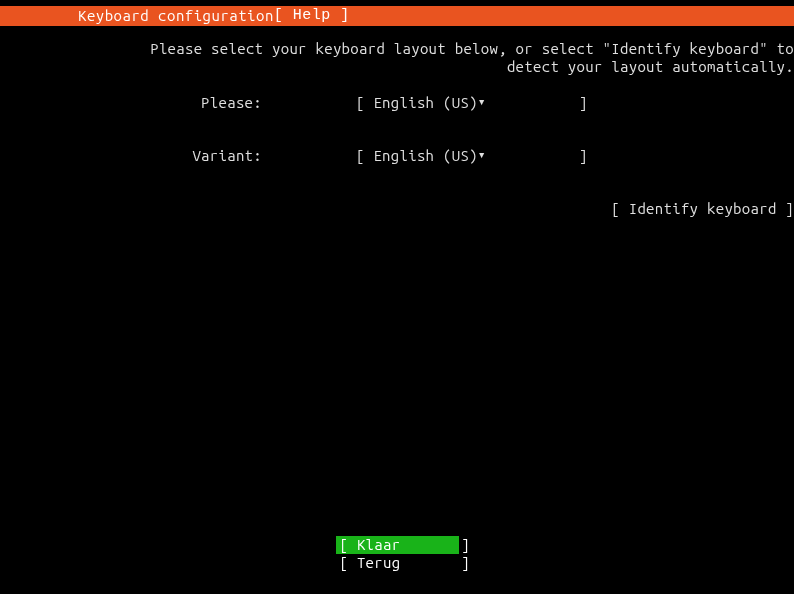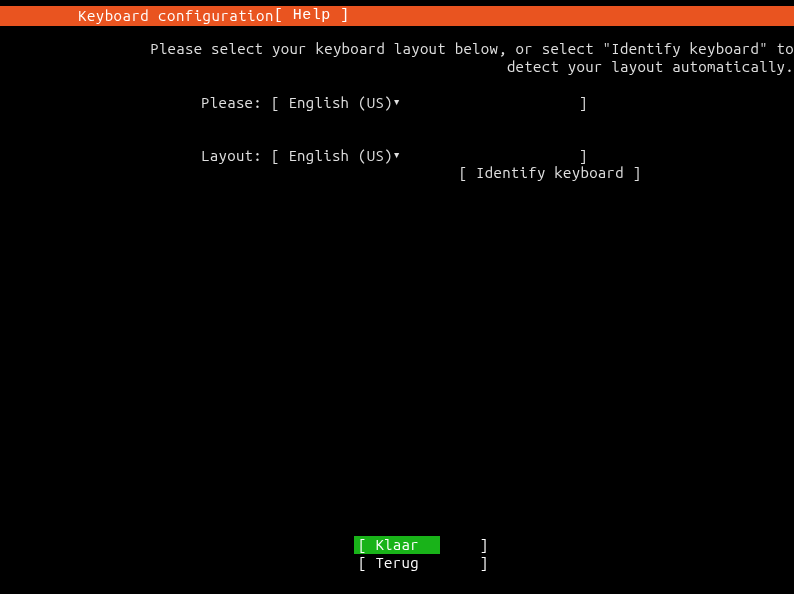--- a/index.html
+++ b/index.html
@@ -53,50 +53,51 @@
       width: 193px;
       text-align: right;
       padding-right: 9px;
     }
     .form-value-wrap {
       display: flex;
     }
     .form-value {
       width: 300px;
       display: flex;
-      justify-content: flex-start;
+      justify-content: center;
     }
     .form-value-text {
       white-space: pre;
     }
     .dropdown-arrow {
       font-size: 13px;
     }
     .bracket-close {
       margin-left: 8px;
     }
     .variant-row {
       margin-top: 36px;
     }
     .identify-row {
-      text-align: center;
+      margin-top: 36px;
+      text-align: right;
       padding-left: 228px;
       letter-spacing: 0.3px;
     }
     .footer {
       position: absolute;
       bottom: 22px;
       left: 0;
       width: 100%;
       text-align: center;
       letter-spacing: 0.3px;
     }
     .footer-button {
       display: inline-block;
-      width: 86px;
+      width: 123px;
       text-align: left;
       padding: 0 4px;
       line-height: 18px;
       white-space: pre;
     }
     .footer-button.selected {
       background: #19b319;
       color: #ffffff;
     }
     .footer-row {
@@ -120,21 +121,21 @@
     <div class="form-value-wrap">
       <div class="form-value">
         <span class="form-value-text">[ English (US)</span>
         <span class="dropdown-arrow">▾</span>
       </div>
       <span class="bracket-close">]</span>
     </div>
   </div>
 
   <div class="form-row variant-row">
-    <div class="form-label">Layout:</div>
+    <div class="form-label">Variant:</div>
     <div class="form-value-wrap">
       <div class="form-value">
         <span class="form-value-text">[ English (US)</span>
         <span class="dropdown-arrow">▾</span>
       </div>
       <span class="bracket-close">]</span>
     </div>
   </div>
 
   <div class="identify-row">

